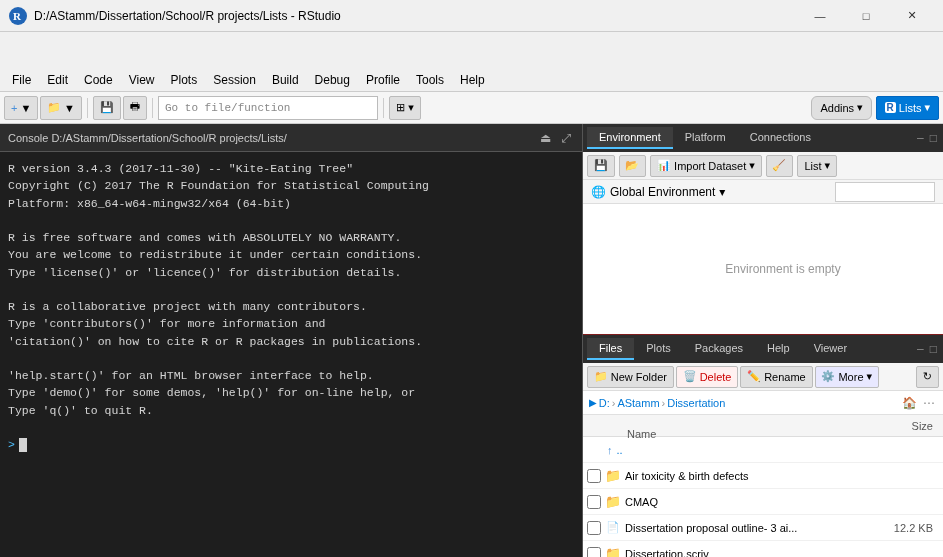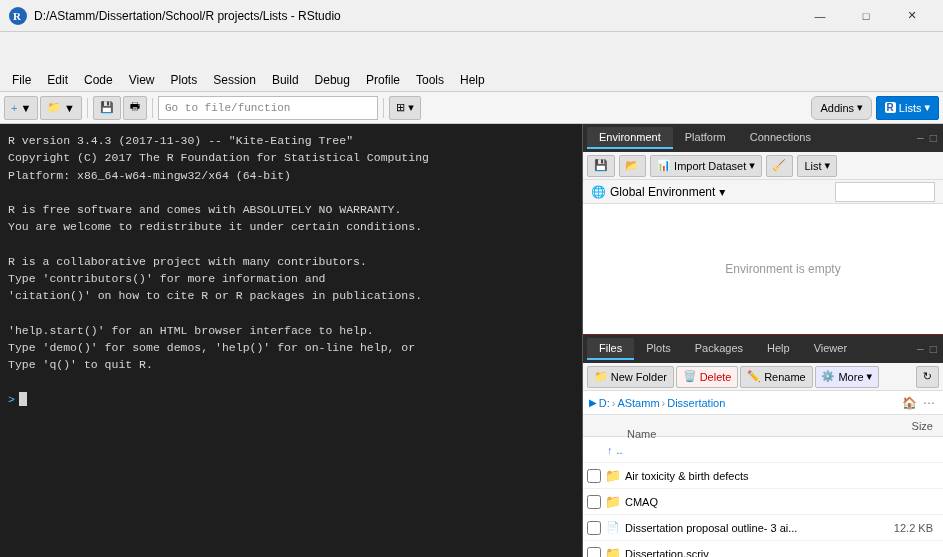--- a/index.html
+++ b/index.html
@@ -313,27 +313,35 @@
       <span style="background:#fff;color:#2165B6;border-radius:2px;padding:0 2px;font-weight:bold;font-size:10px;">R</span>
       <span>Lists</span>
       <span>▾</span>
     </div>
   </div>
 </div>
 
 <div id="main">
 
   <div id="left-panel">
+    <div class="panel-header">
+      <span>Console D:/AStamm/Dissertation/School/R projects/Lists/</span>
+      <div class="header-actions">
+        <span class="panel-icon-btn">⏏</span>
+        <span class="panel-icon-btn">⤢</span>
+      </div>
+    </div>
     <div id="console-output">
       <div>R version 3.4.3 (2017-11-30) -- "Kite-Eating Tree"</div>
       <div>Copyright (C) 2017 The R Foundation for Statistical Computing</div>
       <div>Platform: x86_64-w64-mingw32/x64 (64-bit)</div>
       <div>&nbsp;</div>
       <div>R is free software and comes with ABSOLUTELY NO WARRANTY.</div>
       <div>You are welcome to redistribute it under certain conditions.</div>
+      <div>Type 'license()' or 'licence()' for distribution details.</div>
       <div>&nbsp;</div>
       <div>R is a collaborative project with many contributors.</div>
       <div>Type 'contributors()' for more information and</div>
       <div>'citation()' on how to cite R or R packages in publications.</div>
       <div>&nbsp;</div>
       <div>'help.start()' for an HTML browser interface to help.</div>
       <div>Type 'demo()' for some demos, 'help()' for on-line help, or</div>
       <div>Type 'q()' to quit R.</div>
       <div>&nbsp;</div>
       <div style="display:flex;align-items:center;gap:4px;">

